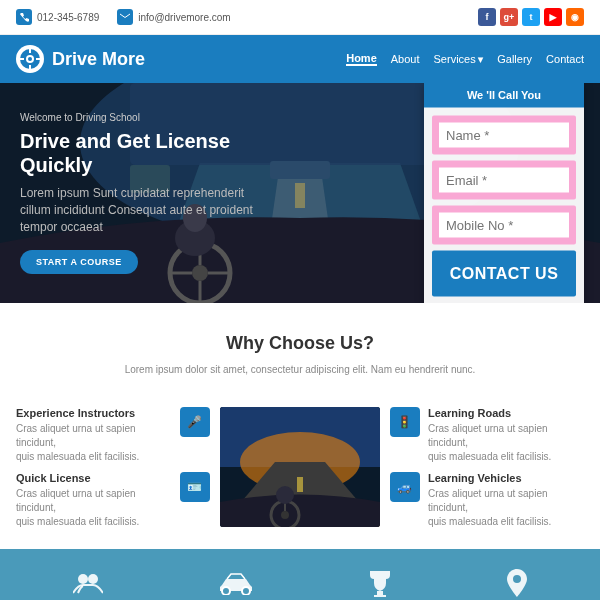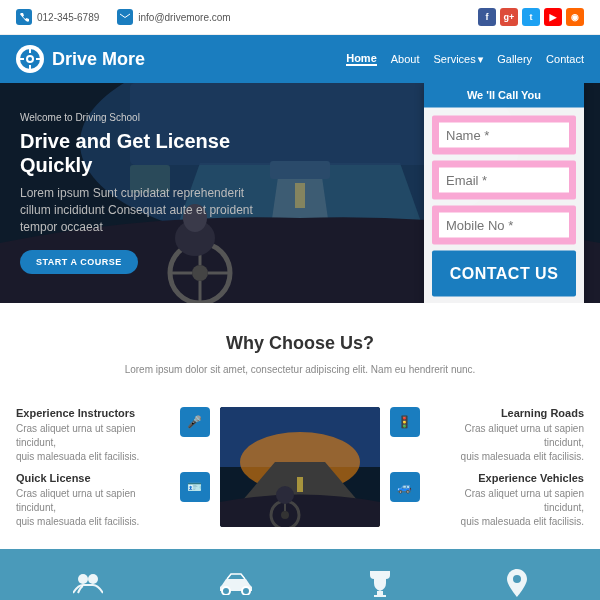--- a/index.html
+++ b/index.html
@@ -166,21 +166,21 @@
       padding: 10px 16px 20px;
       gap: 10px;
       background: #fff;
       align-items: flex-start;
     }
     .features-left { flex: 1; display: flex; flex-direction: column; gap: 8px; }
     .features-center { width: 160px; flex-shrink: 0; }
     .features-right { flex: 1; display: flex; flex-direction: column; gap: 8px; }
 
     .feature-item { display: flex; gap: 8px; align-items: flex-start; }
-    .feature-item.right { flex-direction: row-reverse; text-align: right; }
+    .feature-item.right { flex-direction: row-reverse; text-align: left; }
     .feature-icon {
       width: 30px; height: 30px; flex-shrink: 0;
       background: #1a7dbf;
       border-radius: 4px;
       display: flex; align-items: center; justify-content: center;
       color: #fff; font-size: 12px;
     }
     .feature-text h4 { font-size: 11px; font-weight: bold; color: #333; margin-bottom: 3px; }
     .feature-text p { font-size: 10px; color: #888; line-height: 1.4; }
 
@@ -368,21 +368,21 @@
   <div class="features-right">
     <div class="feature-item right">
       <div class="feature-text">
         <h4>Learning Roads</h4>
         <p>Cras aliquet urna ut sapien tincidunt,<br>quis malesuada elit facilisis.</p>
       </div>
       <div class="feature-icon">🚦</div>
     </div>
     <div class="feature-item right">
       <div class="feature-text">
-        <h4>Experience Vehicles</h4>
+        <h4>Learning Vehicles</h4>
         <p>Cras aliquet urna ut sapien tincidunt,<br>quis malesuada elit facilisis.</p>
       </div>
       <div class="feature-icon">🚙</div>
     </div>
   </div>
 </div>
 
 <div class="footer">
   <div class="footer-item">
     <div class="footer-icon">

